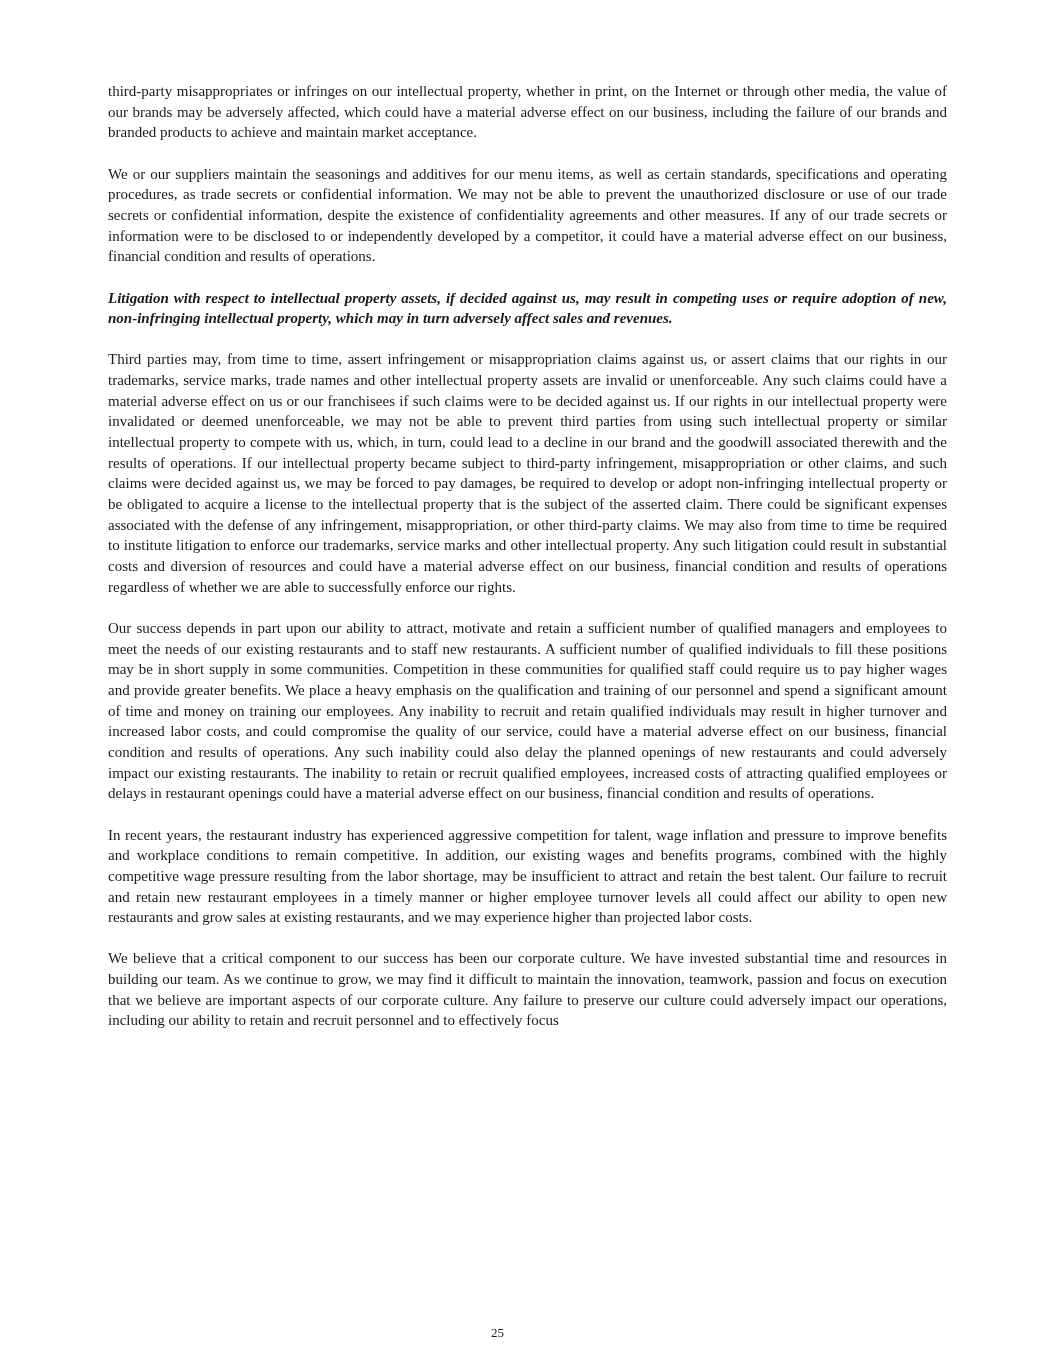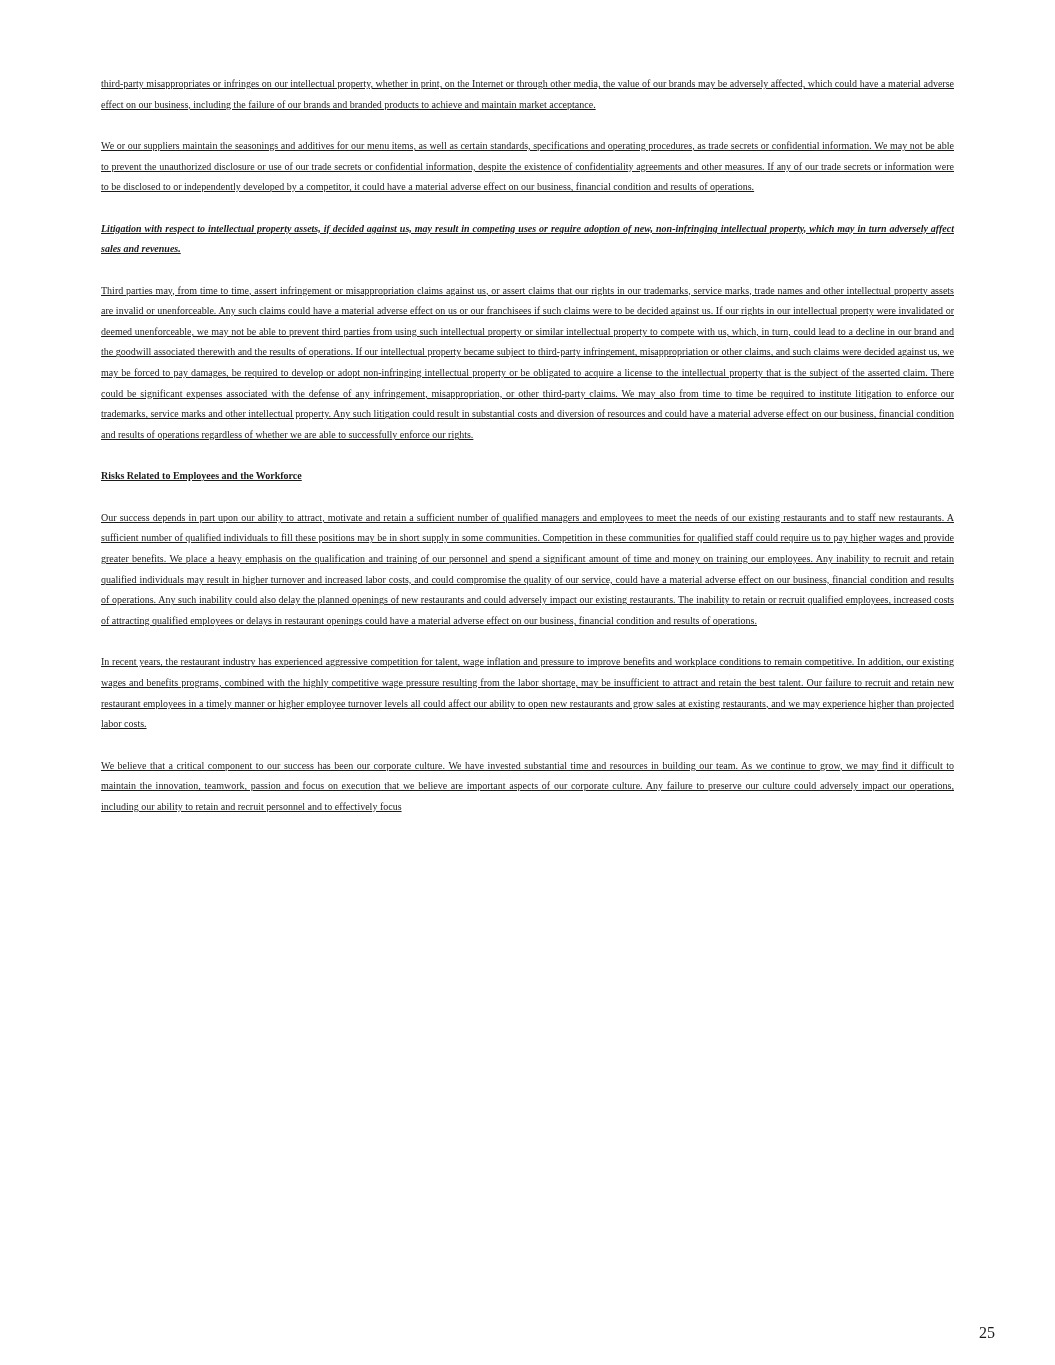--- a/index.html
+++ b/index.html
@@ -15,52 +15,50 @@
       font-family: "Liberation Serif", "DejaVu Serif", serif;
       color: #1a1a1a;
     }
     .page {
       position: absolute;
       left: 101px;
       top: 74px;
       width: 853px;
     }
     p {
-      margin: 0;
-      font-size: 10px;
+      margin: 7px;
+      font-size: 15px;
       line-height: 20.65px;
       text-align: justify;
       text-align-last: left;
-      text-decoration: underline;
     }
     .gap { margin-bottom: 20.65px; }
     .heading-italic {
       font-weight: bold;
       font-style: italic;
     }
     .heading-bold {
       font-weight: bold;
     }
     .page-number {
       position: absolute;
       left: 0;
       width: 995px;
       top: 1323px;
-      text-align: right;
-      font-size: 16px;
+      text-align: center;
+      font-size: 13px;
       line-height: 20px;
     }
   </style>
 </head>
 <body>
 
 <div class="page">
   <p class="gap">third-party misappropriates or infringes on our intellectual property, whether in print, on the Internet or through other media, the value of our brands may be adversely affected, which could have a material adverse effect on our business, including the failure of our brands and branded products to achieve and maintain market acceptance.</p>
   <p class="gap">We or our suppliers maintain the seasonings and additives for our menu items, as well as certain standards, specifications and operating procedures, as trade secrets or confidential information. We may not be able to prevent the unauthorized disclosure or use of our trade secrets or confidential information, despite the existence of confidentiality agreements and other measures. If any of our trade secrets or information were to be disclosed to or independently developed by a competitor, it could have a material adverse effect on our business, financial condition and results of operations.</p>
   <p class="gap heading-italic">Litigation with respect to intellectual property assets, if decided against us, may result in competing uses or require adoption of new, non-infringing intellectual property, which may in turn adversely affect sales and revenues.</p>
   <p class="gap">Third parties may, from time to time, assert infringement or misappropriation claims against us, or assert claims that our rights in our trademarks, service marks, trade names and other intellectual property assets are invalid or unenforceable. Any such claims could have a material adverse effect on us or our franchisees if such claims were to be decided against us. If our rights in our intellectual property were invalidated or deemed unenforceable, we may not be able to prevent third parties from using such intellectual property or similar intellectual property to compete with us, which, in turn, could lead to a decline in our brand and the goodwill associated therewith and the results of operations. If our intellectual property became subject to third-party infringement, misappropriation or other claims, and such claims were decided against us, we may be forced to pay damages, be required to develop or adopt non-infringing intellectual property or be obligated to acquire a license to the intellectual property that is the subject of the asserted claim. There could be significant expenses associated with the defense of any infringement, misappropriation, or other third-party claims. We may also from time to time be required to institute litigation to enforce our trademarks, service marks and other intellectual property. Any such litigation could result in substantial costs and diversion of resources and could have a material adverse effect on our business, financial condition and results of operations regardless of whether we are able to successfully enforce our rights.</p>
-  <p class="gap heading-bold">Risks Related to Employees and the Workforce</p>
   <p class="gap">Our success depends in part upon our ability to attract, motivate and retain a sufficient number of qualified managers and employees to meet the needs of our existing restaurants and to staff new restaurants. A sufficient number of qualified individuals to fill these positions may be in short supply in some communities. Competition in these communities for qualified staff could require us to pay higher wages and provide greater benefits. We place a heavy emphasis on the qualification and training of our personnel and spend a significant amount of time and money on training our employees. Any inability to recruit and retain qualified individuals may result in higher turnover and increased labor costs, and could compromise the quality of our service, could have a material adverse effect on our business, financial condition and results of operations. Any such inability could also delay the planned openings of new restaurants and could adversely impact our existing restaurants. The inability to retain or recruit qualified employees, increased costs of attracting qualified employees or delays in restaurant openings could have a material adverse effect on our business, financial condition and results of operations.</p>
   <p class="gap">In recent years, the restaurant industry has experienced aggressive competition for talent, wage inflation and pressure to improve benefits and workplace conditions to remain competitive. In addition, our existing wages and benefits programs, combined with the highly competitive wage pressure resulting from the labor shortage, may be insufficient to attract and retain the best talent. Our failure to recruit and retain new restaurant employees in a timely manner or higher employee turnover levels all could affect our ability to open new restaurants and grow sales at existing restaurants, and we may experience higher than projected labor costs.</p>
   <p>We believe that a critical component to our success has been our corporate culture. We have invested substantial time and resources in building our team. As we continue to grow, we may find it difficult to maintain the innovation, teamwork, passion and focus on execution that we believe are important aspects of our corporate culture. Any failure to preserve our culture could adversely impact our operations, including our ability to retain and recruit personnel and to effectively focus</p>
 </div>
 
 <div class="page-number">25</div>
 
 </body></html>

